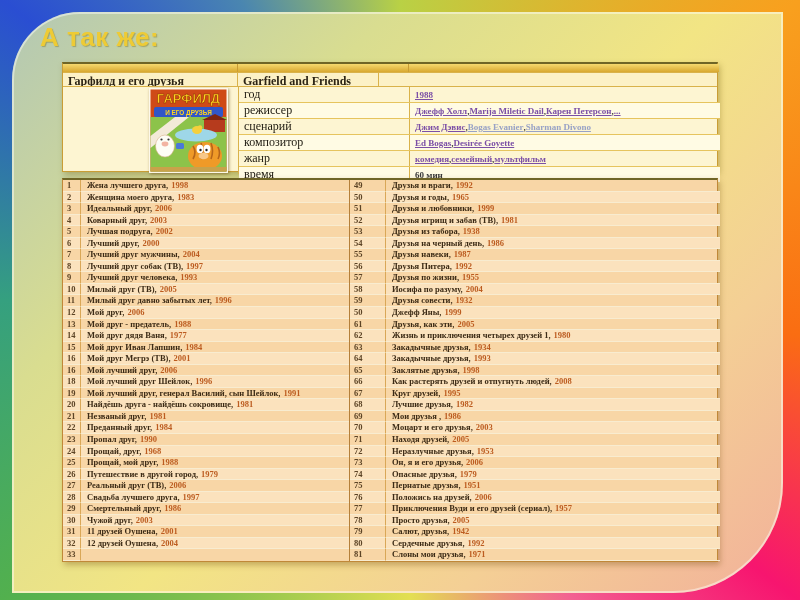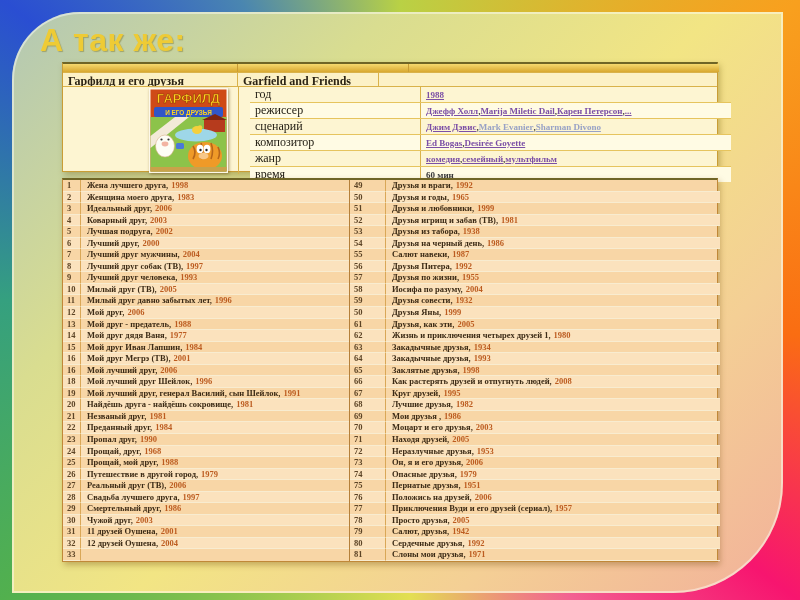--- a/index.html
+++ b/index.html
@@ -7,42 +7,42 @@
     font-family:"Liberation Serif", serif;
     background:conic-gradient(from 0deg at 50% 50%,
       #b9d145 0deg,#f8a01e 53deg,#fa6d12 95deg,#f7156f 127deg,#f26192 150deg,
       #e3df52 178deg,#8cc44e 210deg,#52b04e 233deg,#35a07f 270deg,#2a4ed2 307deg,
       #4a86b0 332deg,#b9d145 360deg);}
   .panel{position:absolute;left:12px;top:12px;width:771px;height:581px;
     border-radius:68px 0 110px 0;
     background:linear-gradient(135deg,#b3c8b4 0%,#d9dd90 28%,#f2e584 52%,#f4cf95 76%,#f2b19a 100%);
     box-shadow:inset 0 0 0 2px rgba(255,255,255,.45);}
   .slide-title{position:absolute;left:28px;top:10px;margin:0;
-    font-family:"Liberation Sans", sans-serif;font-weight:bold;font-size:32px;
+    font-family:"Liberation Sans", sans-serif;font-weight:bold;font-size:26px;
     color:#eecb35;text-shadow:1px 1px 1px rgba(120,110,30,.45);letter-spacing:.5px;}
 
   
   .info-table{position:absolute;left:50px;top:50px;width:656px;height:110px;
     background:#fdf5d2;border:1px solid #c99d35;border-top:2px solid #6f6526;
     box-shadow:2px 3px 6px rgba(110,85,10,.35);box-sizing:border-box;}
   .it-strip{display:flex;height:8px;}
   .it-strip span{flex:0 0 auto;background:linear-gradient(#f6d96e,#d8a830);
     border-right:1px solid #c99d35;box-sizing:border-box;}
   .it-strip span:nth-child(1){width:175px}
   .it-strip span:nth-child(2){width:171px}
   .it-strip span:nth-child(3){width:310px;border-right:none}
   .it-header{display:flex;height:13px;border-top:1px solid #d9b24a;border-bottom:1px solid #d9b24a;
     font-weight:bold;font-size:12px;color:#2c2415;background:#fcf1c6;}
   .it-header div{box-sizing:border-box;padding:1px 0 0 5px;border-right:1px solid #d9b24a;overflow:hidden;white-space:nowrap;}
   .it-header div:nth-child(1){width:175px}
   .it-header div:nth-child(2){width:141px}
   .it-header div:nth-child(3){width:310px;border-right:none}
   .it-body{position:relative;height:87px;}
   .it-rows{position:absolute;left:175px;top:0;width:481px;height:100%;
-    display:grid;grid-template-rows:repeat(6,1fr);border-left:1px solid #d9b24a;padding-left:11px;}
+    display:grid;grid-template-rows:repeat(6,1fr);border-left:1px solid #d9b24a;}
   .it-row{display:flex;border-bottom:1px solid #e6c45e;box-sizing:border-box;}
   .it-row:last-child{border-bottom:none}
   .it-row.alt{background:#fffbe4}
   .it-label{width:171px;box-sizing:border-box;padding:0 0 0 5px;font-size:12px;color:#1e1a10;
     border-right:1px solid #d9b24a;display:flex;align-items:center;white-space:nowrap;overflow:hidden;}
   .it-value{flex:1;display:flex;align-items:center;padding-left:5px;font-size:9px;font-weight:bold;
     white-space:nowrap;overflow:hidden;color:#3a3a3a;}
   .it-value .link{color:#7b4fa6;text-decoration:underline;cursor:pointer;}
   .it-value .muted{color:#98a2c6;text-decoration:underline;cursor:pointer;}
   .poster{position:absolute;left:86px;top:1px;width:79px;height:85px;
@@ -125,21 +125,21 @@
                 <span class="link">Карен Петерсон</span>
                 <span>, </span>
                 <span class="link">...</span>
               </div>
             </div>
             <div class="it-row">
               <div class="it-label">сценарий</div>
               <div class="it-value">
                 <span class="link">Джим Дэвис</span>
                 <span>, </span>
-                <span class="muted">Mark Evanier</span>
+                <span class="muted">Bogas Evanier</span>
                 <span>, </span>
                 <span class="muted">Sharman Divono</span>
               </div>
             </div>
             <div class="it-row alt">
               <div class="it-label">композитор</div>
               <div class="it-value">
                 <span class="link">Ed Bogas</span>
                 <span>, </span>
                 <span class="link">Desirée Goyette</span>
@@ -355,21 +355,21 @@
             <span class="t">Друзья из табора,</span>
             <span class="y">1938</span>
           </div>
           <div class="fn alt">54</div>
           <div class="ft alt">
             <span class="t">Друзья на черный день,</span>
             <span class="y">1986</span>
           </div>
           <div class="fn">55</div>
           <div class="ft">
-            <span class="t">Салют навеки,</span>
+            <span class="t">Друзья навеки,</span>
             <span class="y">1987</span>
           </div>
           <div class="fn alt">56</div>
           <div class="ft alt">
             <span class="t">Друзья Питера,</span>
             <span class="y">1992</span>
           </div>
           <div class="fn">57</div>
           <div class="ft">
             <span class="t">Друзья по жизни,</span>
@@ -380,21 +380,21 @@
             <span class="t">Иосифа по разуму,</span>
             <span class="y">2004</span>
           </div>
           <div class="fn">59</div>
           <div class="ft">
             <span class="t">Друзья совести,</span>
             <span class="y">1932</span>
           </div>
           <div class="fn alt">50</div>
           <div class="ft alt">
-            <span class="t">Друзья Яны,</span>
+            <span class="t">Джефф Яны,</span>
             <span class="y">1999</span>
           </div>
           <div class="fn">61</div>
           <div class="ft">
             <span class="t">Друзья, как эти,</span>
             <span class="y">2005</span>
           </div>
           <div class="fn alt">62</div>
           <div class="ft alt">
             <span class="t">Жизнь и приключения четырех друзей 1,</span>

